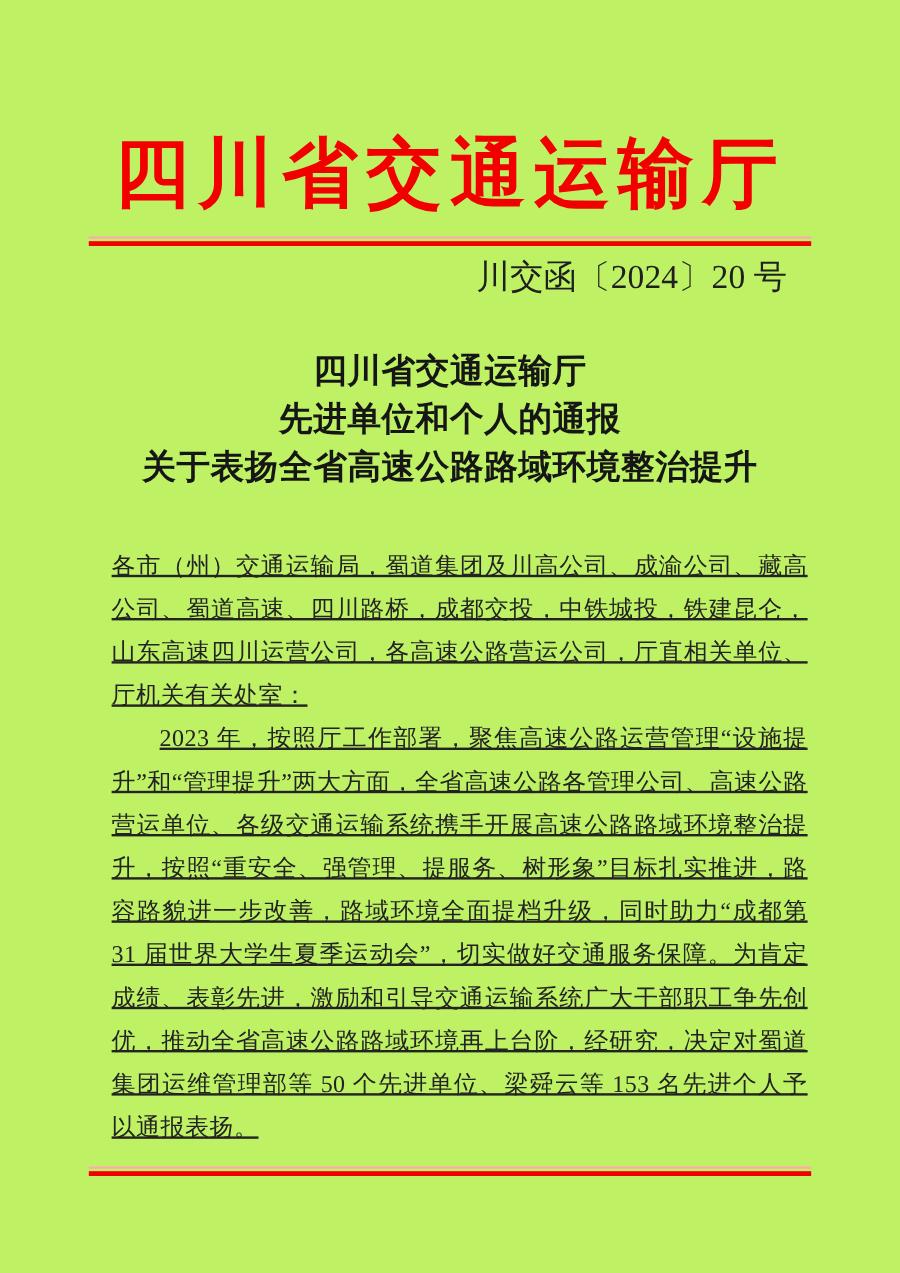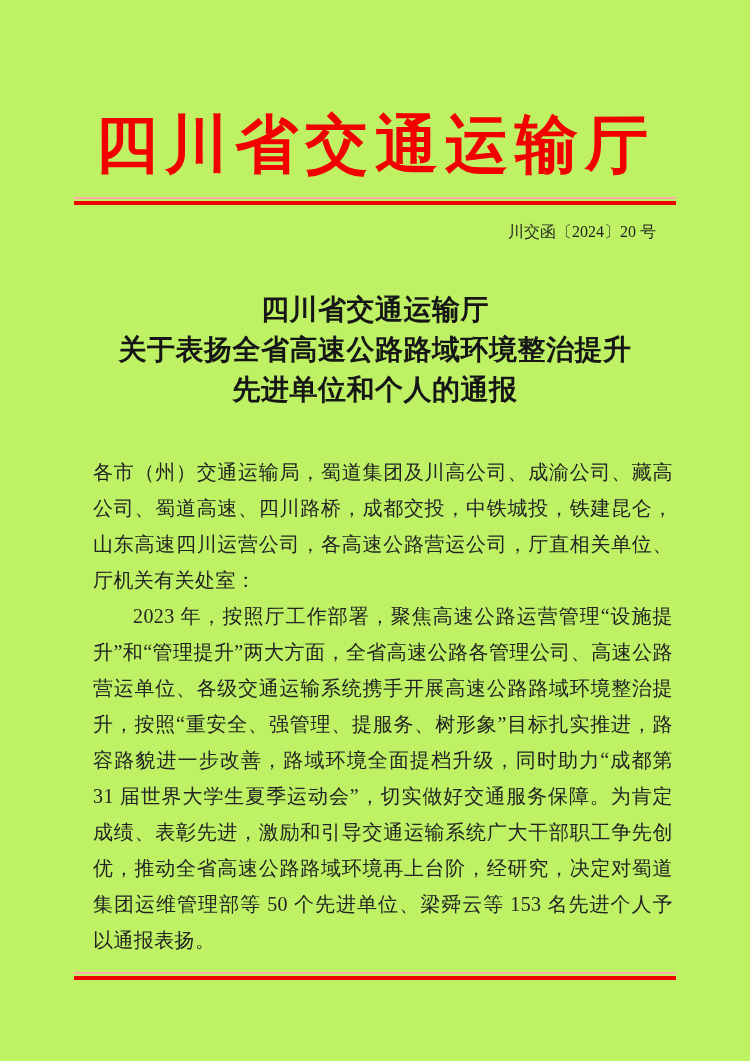--- a/index.html
+++ b/index.html
@@ -43,21 +43,21 @@
     background: #f20000;
   }
   .header-rule { margin-top: 9px; }
   
   .doc-number {
     width: 602px;
     margin: 13px auto 0 auto;
     text-align: right;
     padding-right: 0;
     box-sizing: border-box;
-    font-size: 16px;
+    font-size: 28px;
     line-height: 28px;
     color: #1f1f1f;
   }
   .doc-number span { margin-right: 20px; }
   
   .doc-title {
     margin-top: 44px;
     text-align: center;
     font-weight: bold;
     font-size: 28px;
@@ -71,20 +71,21 @@
     margin: 44px 0 0 93px;
     font-size: 20px;
     line-height: 36px;
     letter-spacing: 0.4px;
     text-align: justify;
     color: #232323;
   }
   .doc-body p {
     margin: 0;
     padding: 0;
+    text-decoration: underline;
   }
   .doc-body p.indented {
     text-indent: 2em;
   }
   .footer-rule { margin-top: 14px; }
 </style>
 </head>
 <body>
 
 <div class="page">
@@ -95,22 +96,22 @@
     <div class="rule-thin"></div>
     <div class="rule-thick"></div>
   </div>
 
   <div class="doc-number">
     <span>川交函〔2024〕20 号</span>
   </div>
 
   <div class="doc-title">
     <div>四川省交通运输厅</div>
+    <div>先进单位和个人的通报</div>
     <div>关于表扬全省高速公路路域环境整治提升</div>
-    <div>先进单位和个人的通报</div>
   </div>
 
   <div class="doc-body">
     <p>各市（州）交通运输局，蜀道集团及川高公司、成渝公司、藏高公司、蜀道高速、四川路桥，成都交投，中铁城投，铁建昆仑，山东高速四川运营公司，各高速公路营运公司，厅直相关单位、厅机关有关处室：</p>
     <p class="indented">2023 年，按照厅工作部署，聚焦高速公路运营管理“设施提升”和“管理提升”两大方面，全省高速公路各管理公司、高速公路营运单位、各级交通运输系统携手开展高速公路路域环境整治提升，按照“重安全、强管理、提服务、树形象”目标扎实推进，路容路貌进一步改善，路域环境全面提档升级，同时助力“成都第 31 届世界大学生夏季运动会”，切实做好交通服务保障。为肯定成绩、表彰先进，激励和引导交通运输系统广大干部职工争先创优，推动全省高速公路路域环境再上台阶，经研究，决定对蜀道集团运维管理部等 50 个先进单位、梁舜云等 153 名先进个人予以通报表扬。</p>
   </div>
 
   <div class="red-rule footer-rule">
     <div class="rule-thin"></div>
     <div class="rule-thick"></div>

